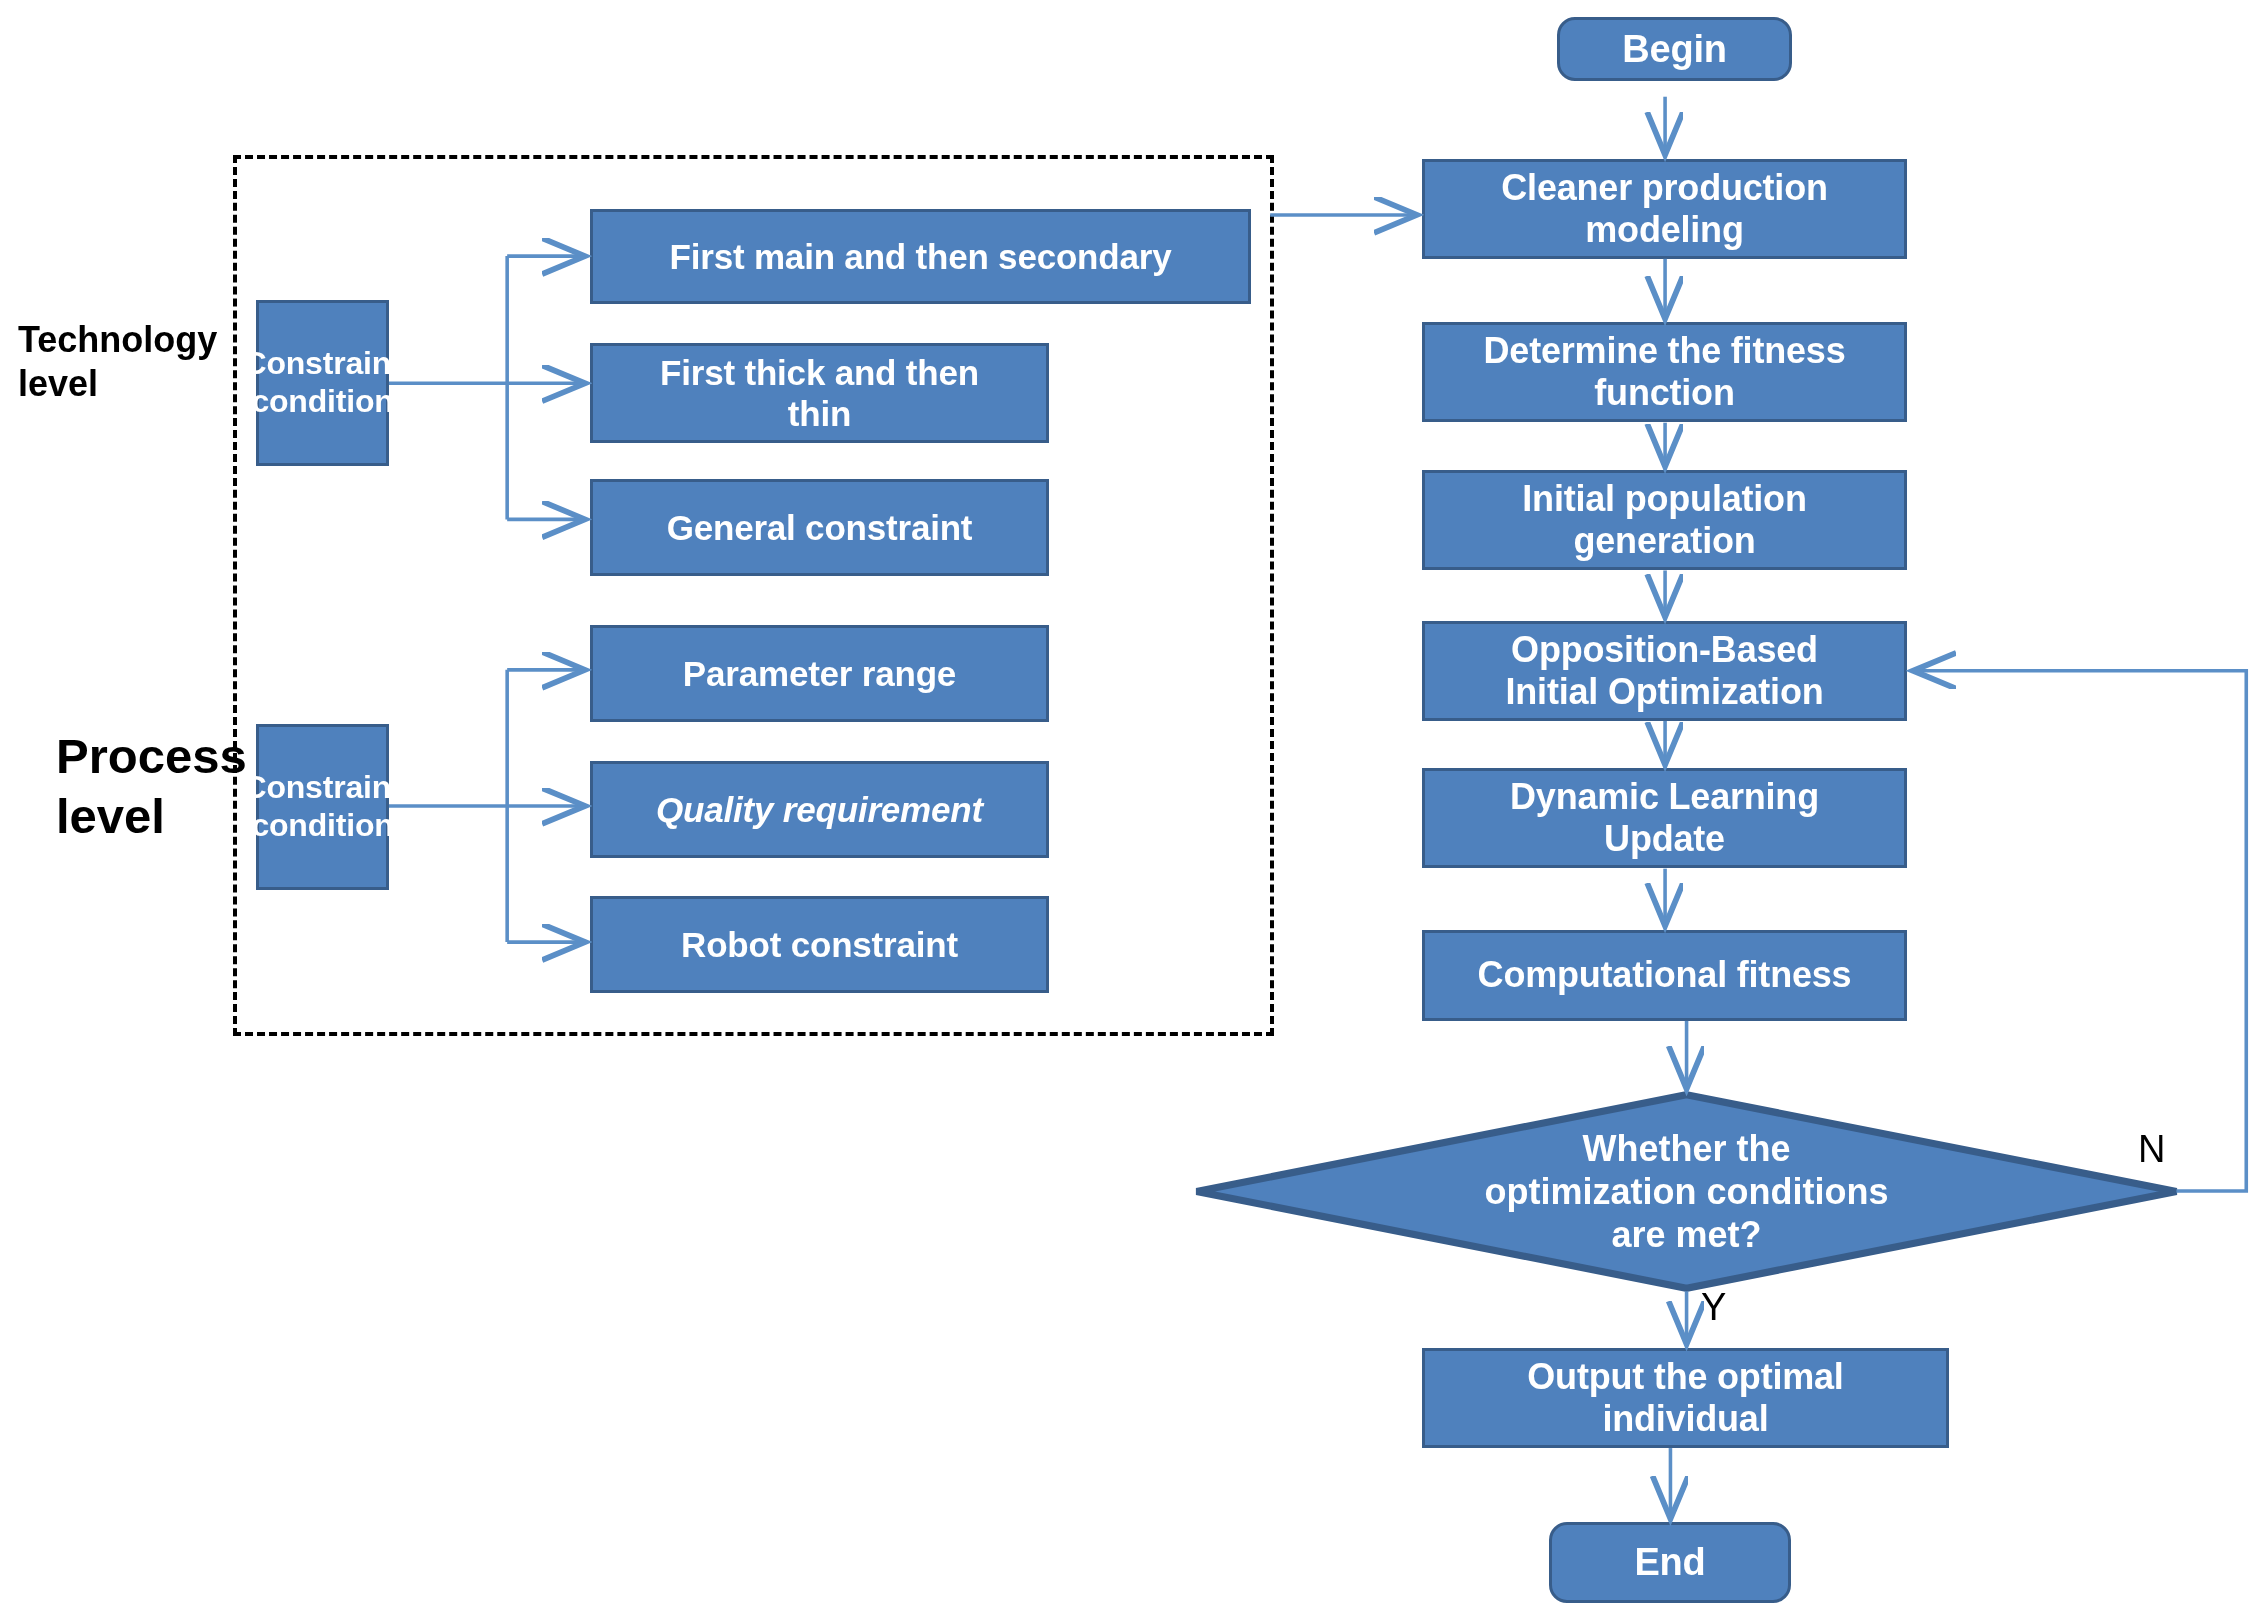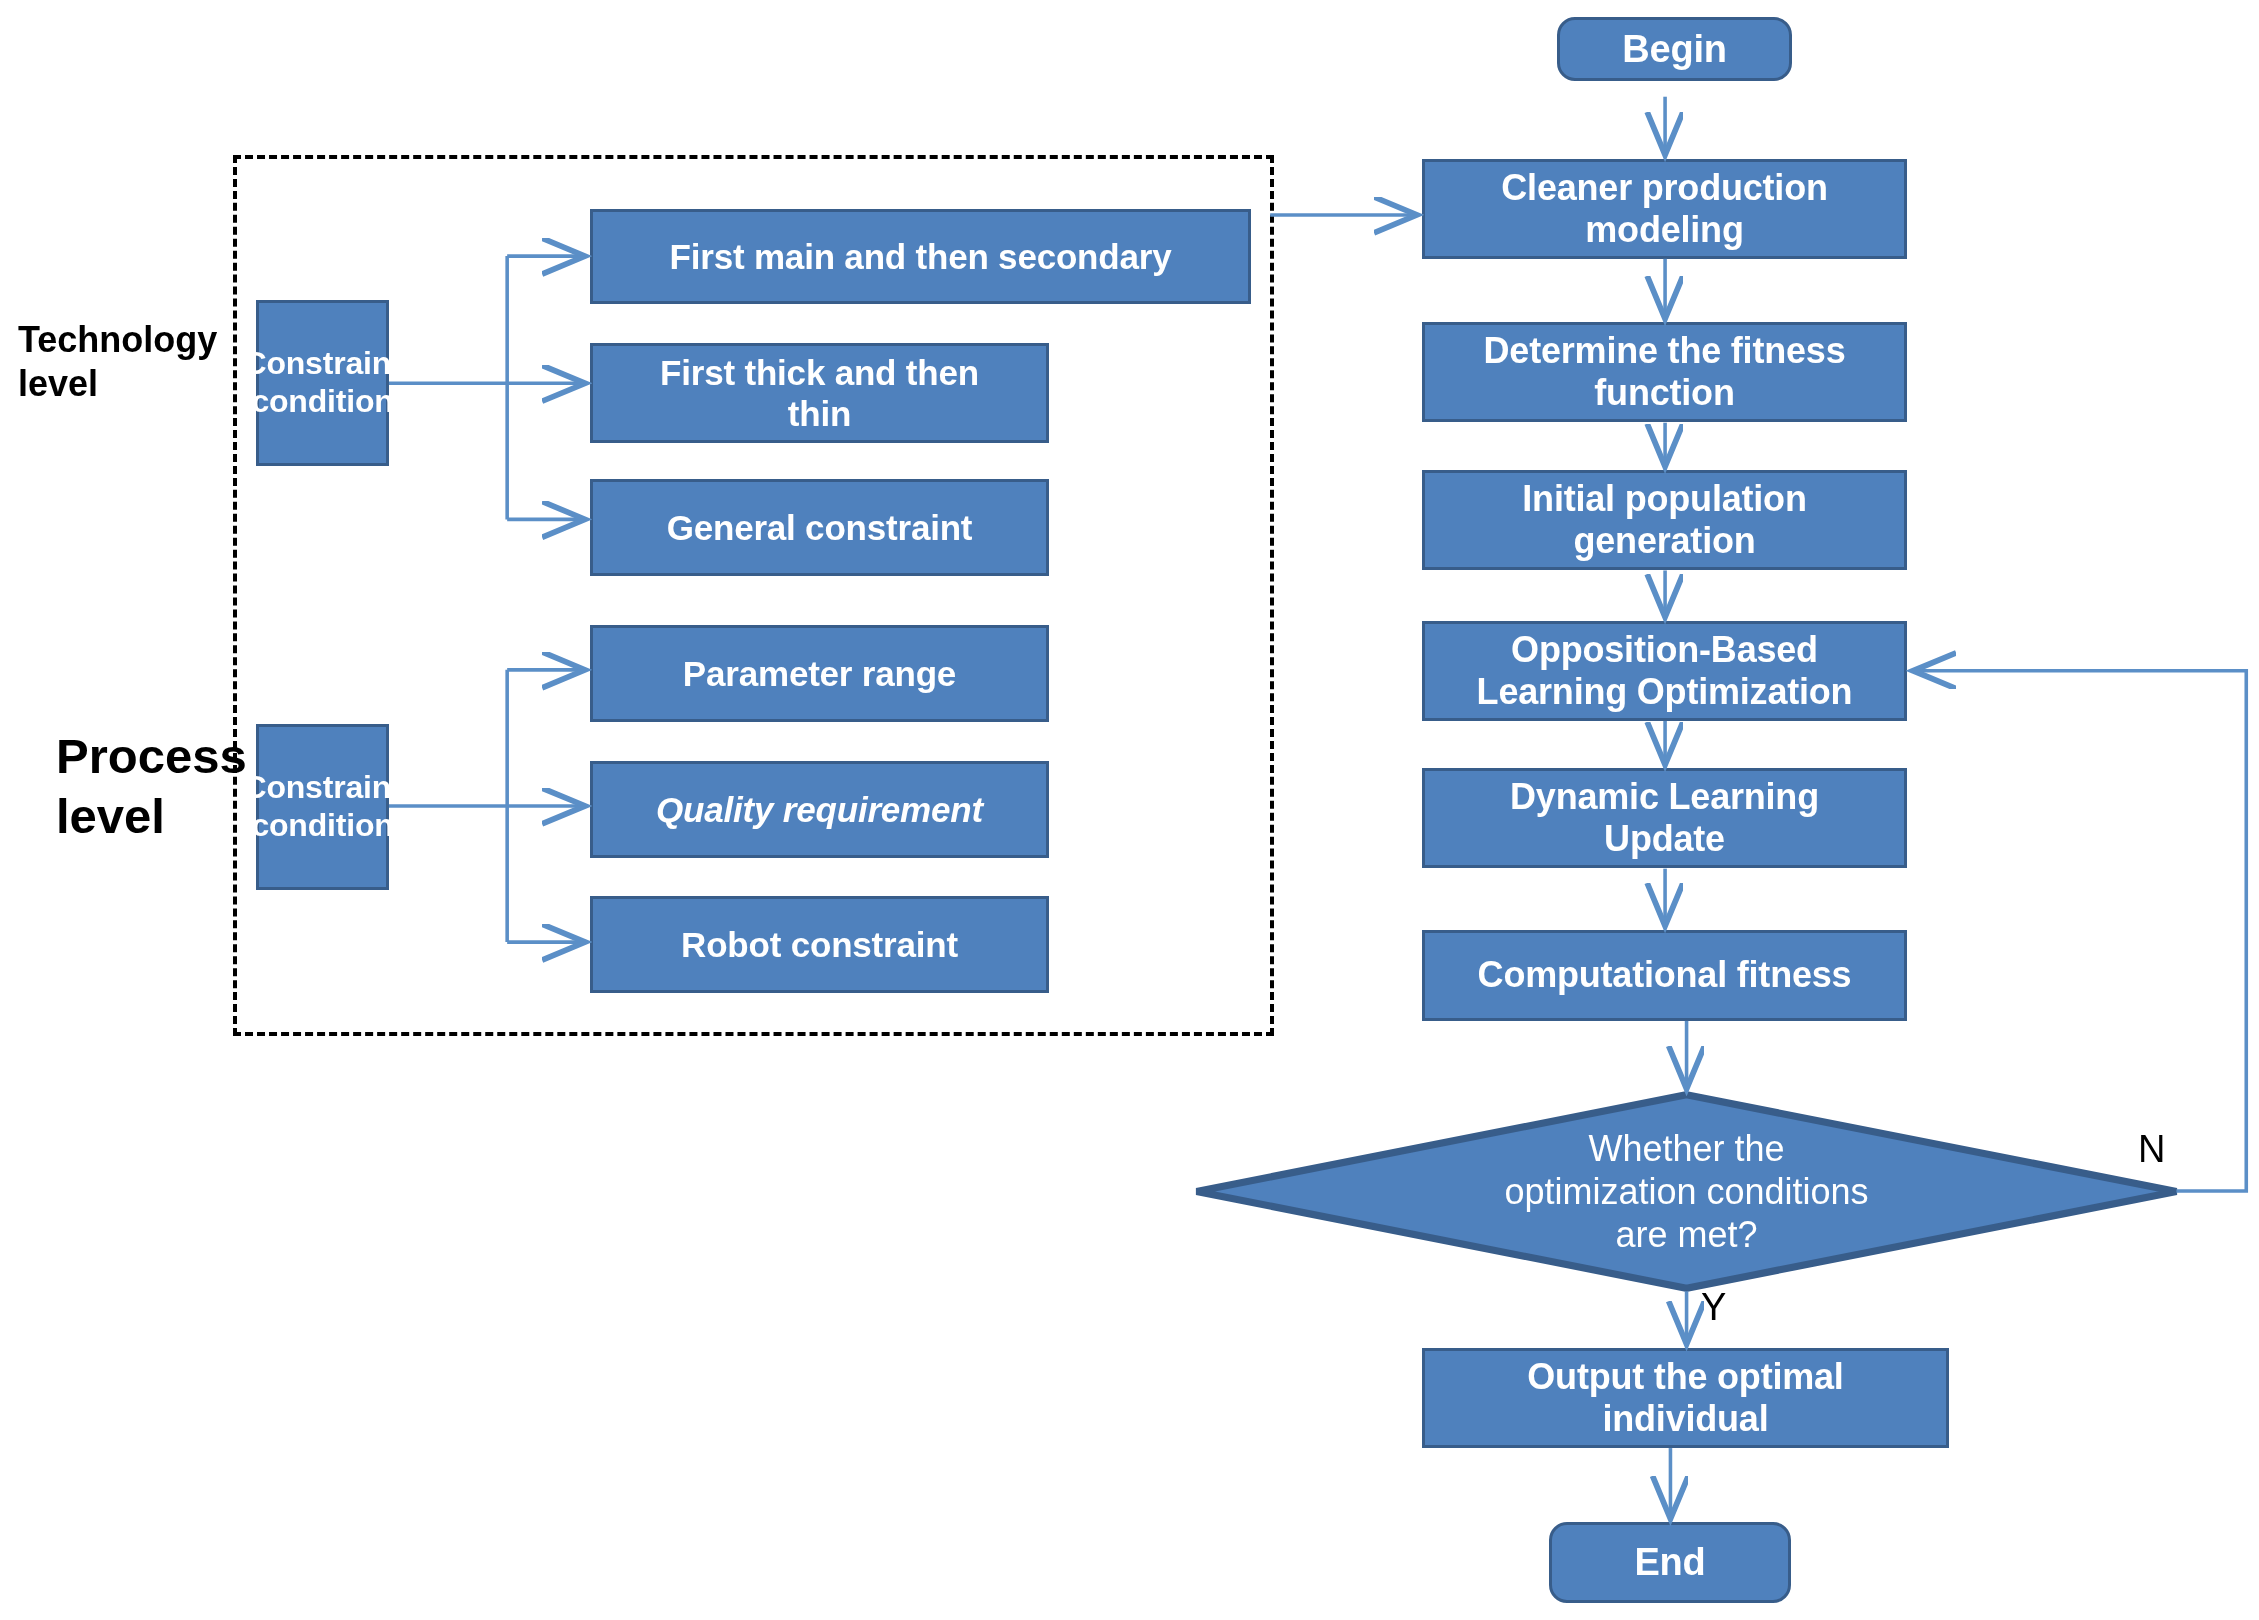--- a/index.html
+++ b/index.html
@@ -50,21 +50,21 @@
     position: absolute;
     left: 0;
     top: 0;
     width: 100%;
     height: 100%;
     display: flex;
     align-items: center;
     justify-content: center;
     text-align: center;
     color: #ffffff;
-    font-weight: normal;
+    font-weight: bold;
     line-height: 1.20;
     pointer-events: none;
   }
   
   .group-label {
     position: absolute;
     color: #000000;
     font-weight: bold;
     line-height: 1.22;
     text-align: left;
@@ -130,21 +130,21 @@
   <div class="box" style="left:1422px; top:159px; width:485px; height:100px; font-size:36px; white-space:pre-line;">Cleaner production
 modeling</div>
 
   <div class="box" style="left:1422px; top:322px; width:485px; height:100px; font-size:36px; white-space:pre-line;">Determine the fitness
 function</div>
 
   <div class="box" style="left:1422px; top:470px; width:485px; height:100px; font-size:36px; white-space:pre-line;">Initial population
 generation</div>
 
   <div class="box" style="left:1422px; top:621px; width:485px; height:100px; font-size:36px; white-space:pre-line;">Opposition-Based
-Learning Optimization</div>
+Initial Optimization</div>
 
   <div class="box" style="left:1422px; top:768px; width:485px; height:100px; font-size:36px; white-space:pre-line;">Dynamic Learning
 Update</div>
 
   <div class="box" style="left:1422px; top:930px; width:485px; height:91px; font-size:36px; white-space:pre-line;">Computational fitness</div>
 
   <div class="diamond-wrap" style="left:1193px; top:1091px; width:987px; height:201px;">
     <svg width="987" height="201" viewBox="0 0 1102 224">
       <polygon points="551,4 1098,112 551,220 4,112" fill="#4F81BD" stroke="#385D8A" stroke-width="8"></polygon>
     </svg>

